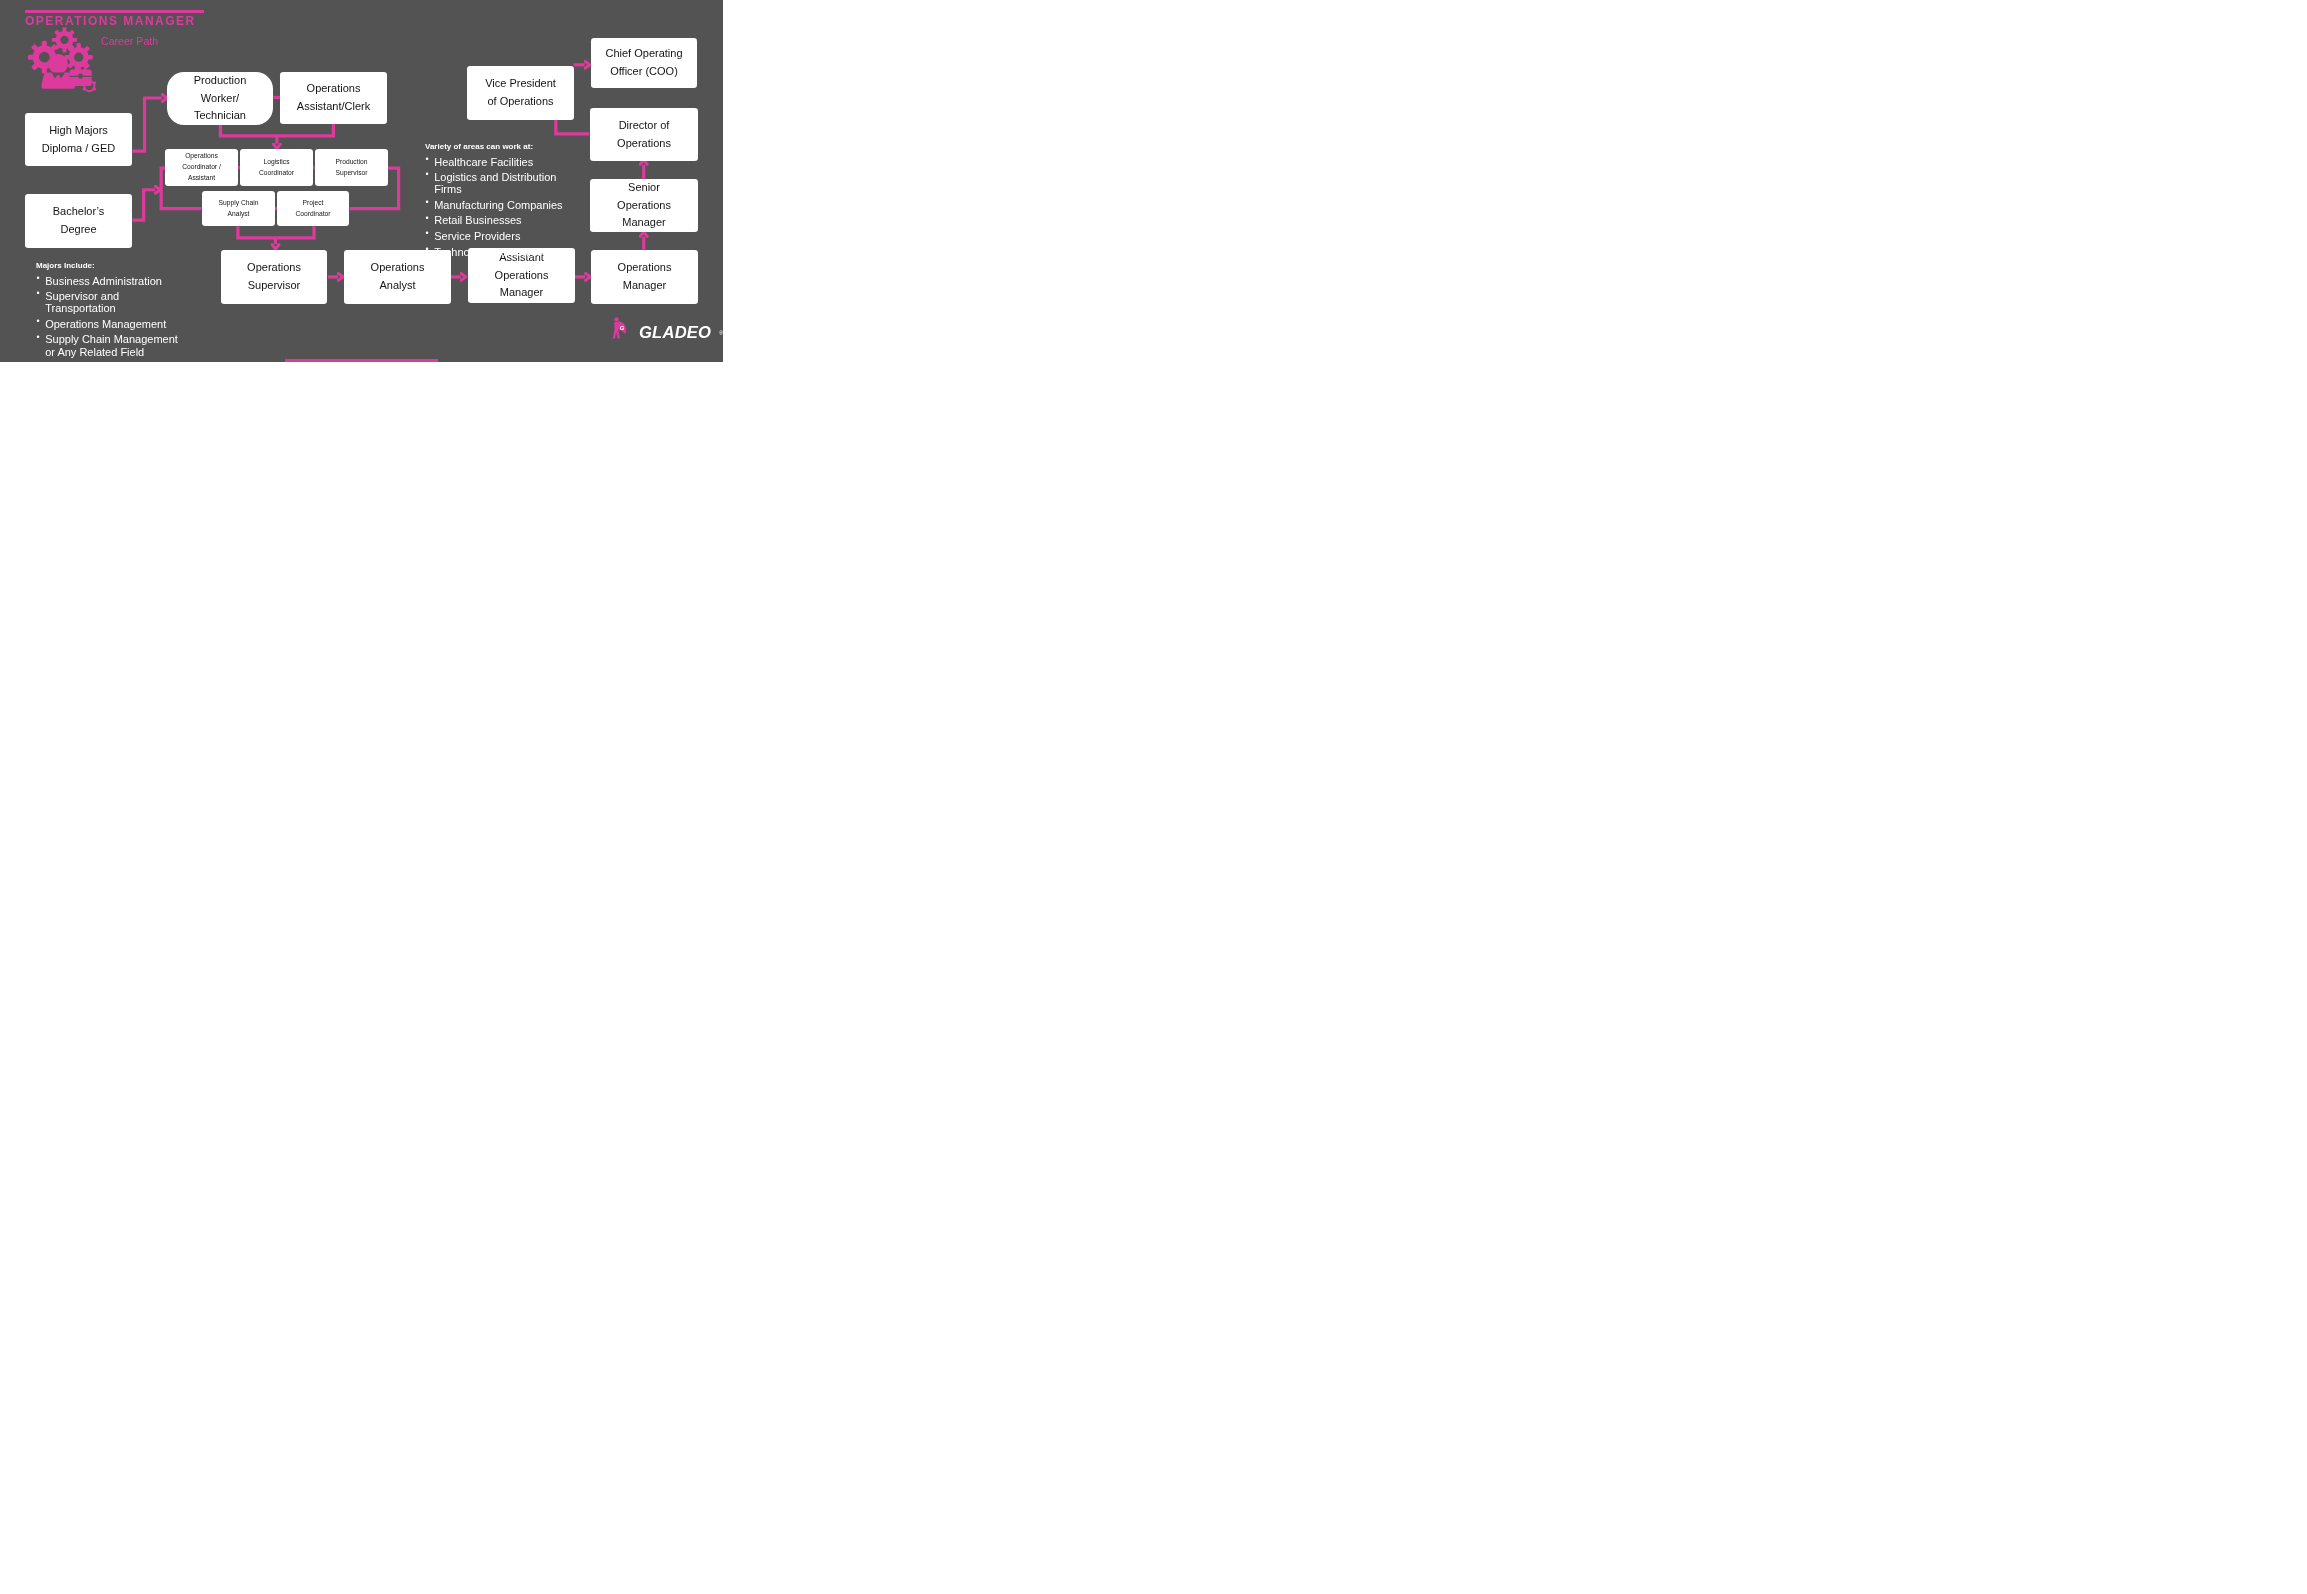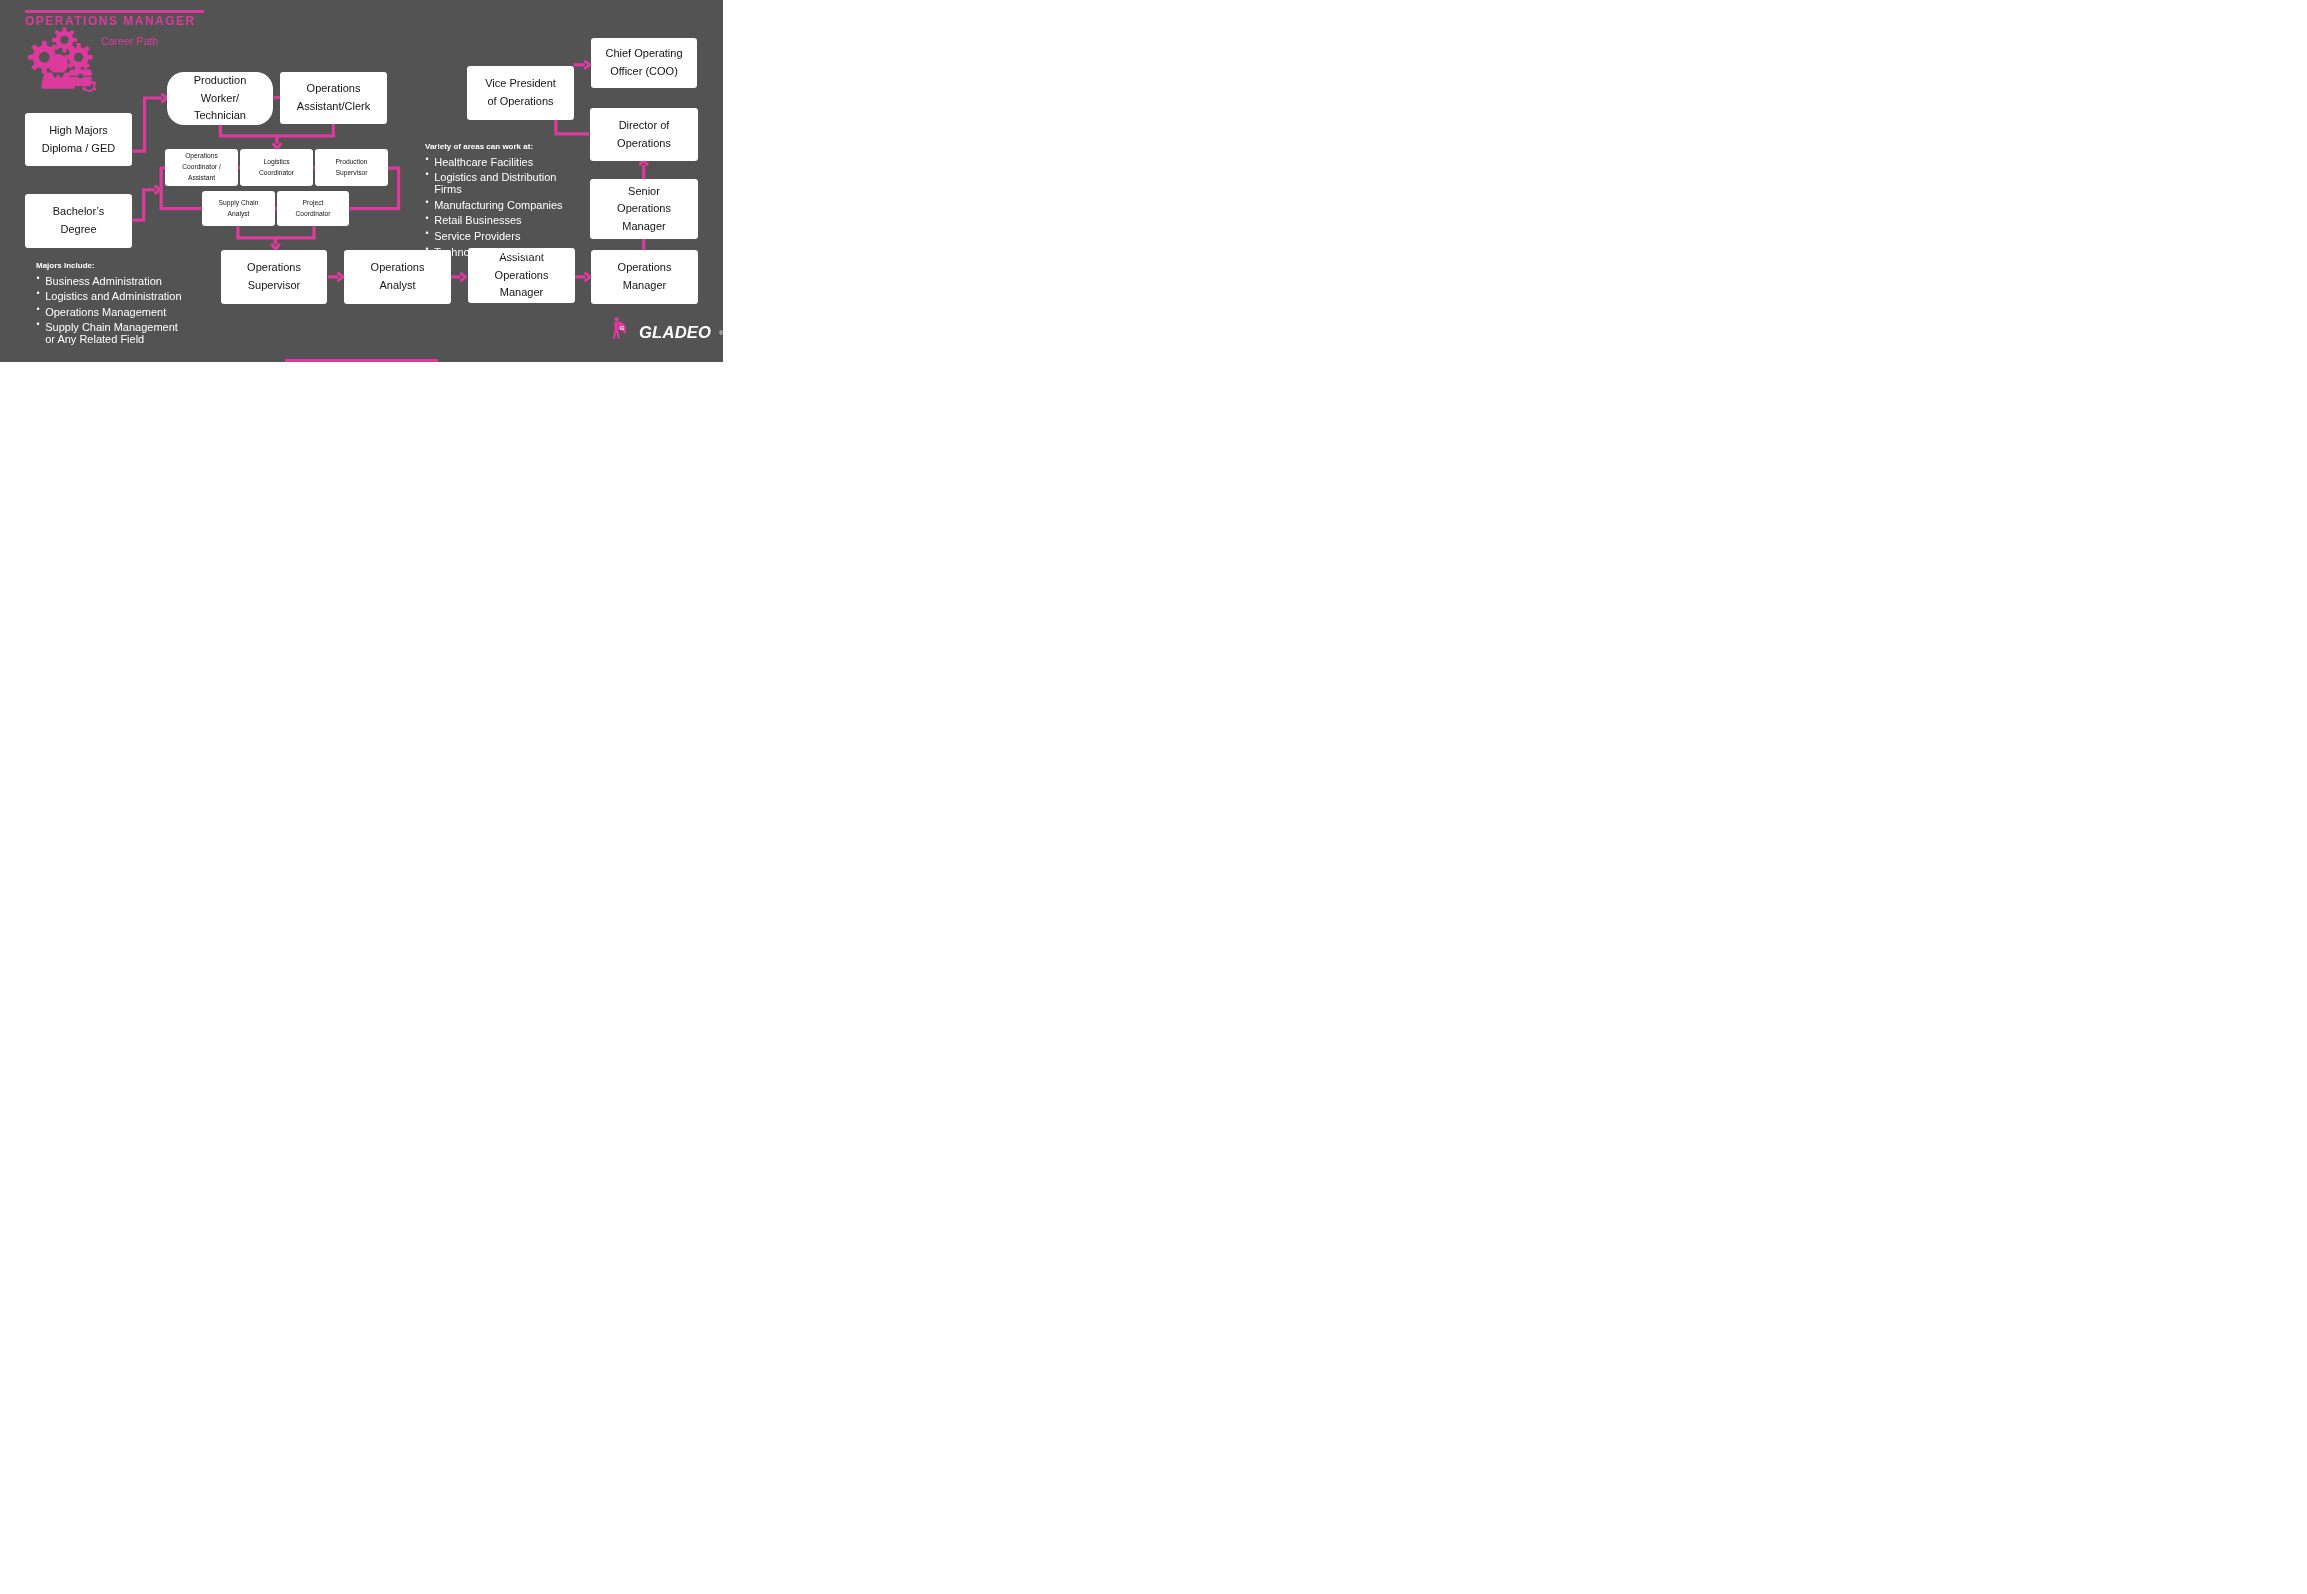--- a/index.html
+++ b/index.html
@@ -150,29 +150,29 @@
 Operations
 Manager</div>
   <div class="box large" style="left:591px;top:250px;width:107px;height:54px;">Operations
 Manager</div>
   <div class="box large" style="left:467px;top:38px;width:107px;height:54px;margin-top:28px;">Vice President
 of Operations</div>
   <div class="box large" style="left:591px;top:38px;width:106px;height:50px;">Chief Operating
 Officer (COO)</div>
   <div class="box large" style="left:590px;top:108px;width:108px;height:53px;">Director of
 Operations</div>
-  <div class="box large" style="left:590px;top:179px;width:108px;height:60px;">Senior
+  <div class="box large" style="left:590px;top:179px;width:108px;height:53px;">Senior
 Operations
 Manager</div>
 
   <div class="list-block" style="left:36px;top:261px;width:148px;">
     <p class="list-heading">Majors Include:</p>
     <ul class="dotlist">
         <li>Business Administration</li>
-        <li>Logistics and Administration</li>
+        <li>Supervisor and Transportation</li>
         <li>Operations Management</li>
         <li>Supply Chain Management or Any Related Field</li>
       </ul>
   </div>
 
   <div class="list-block" style="left:425px;top:142px;width:148px;">
     <p class="list-heading">Variety of areas can work at:</p>
     <ul class="dotlist">
         <li>Healthcare Facilities</li>
         <li>Logistics and Distribution Firms</li>

